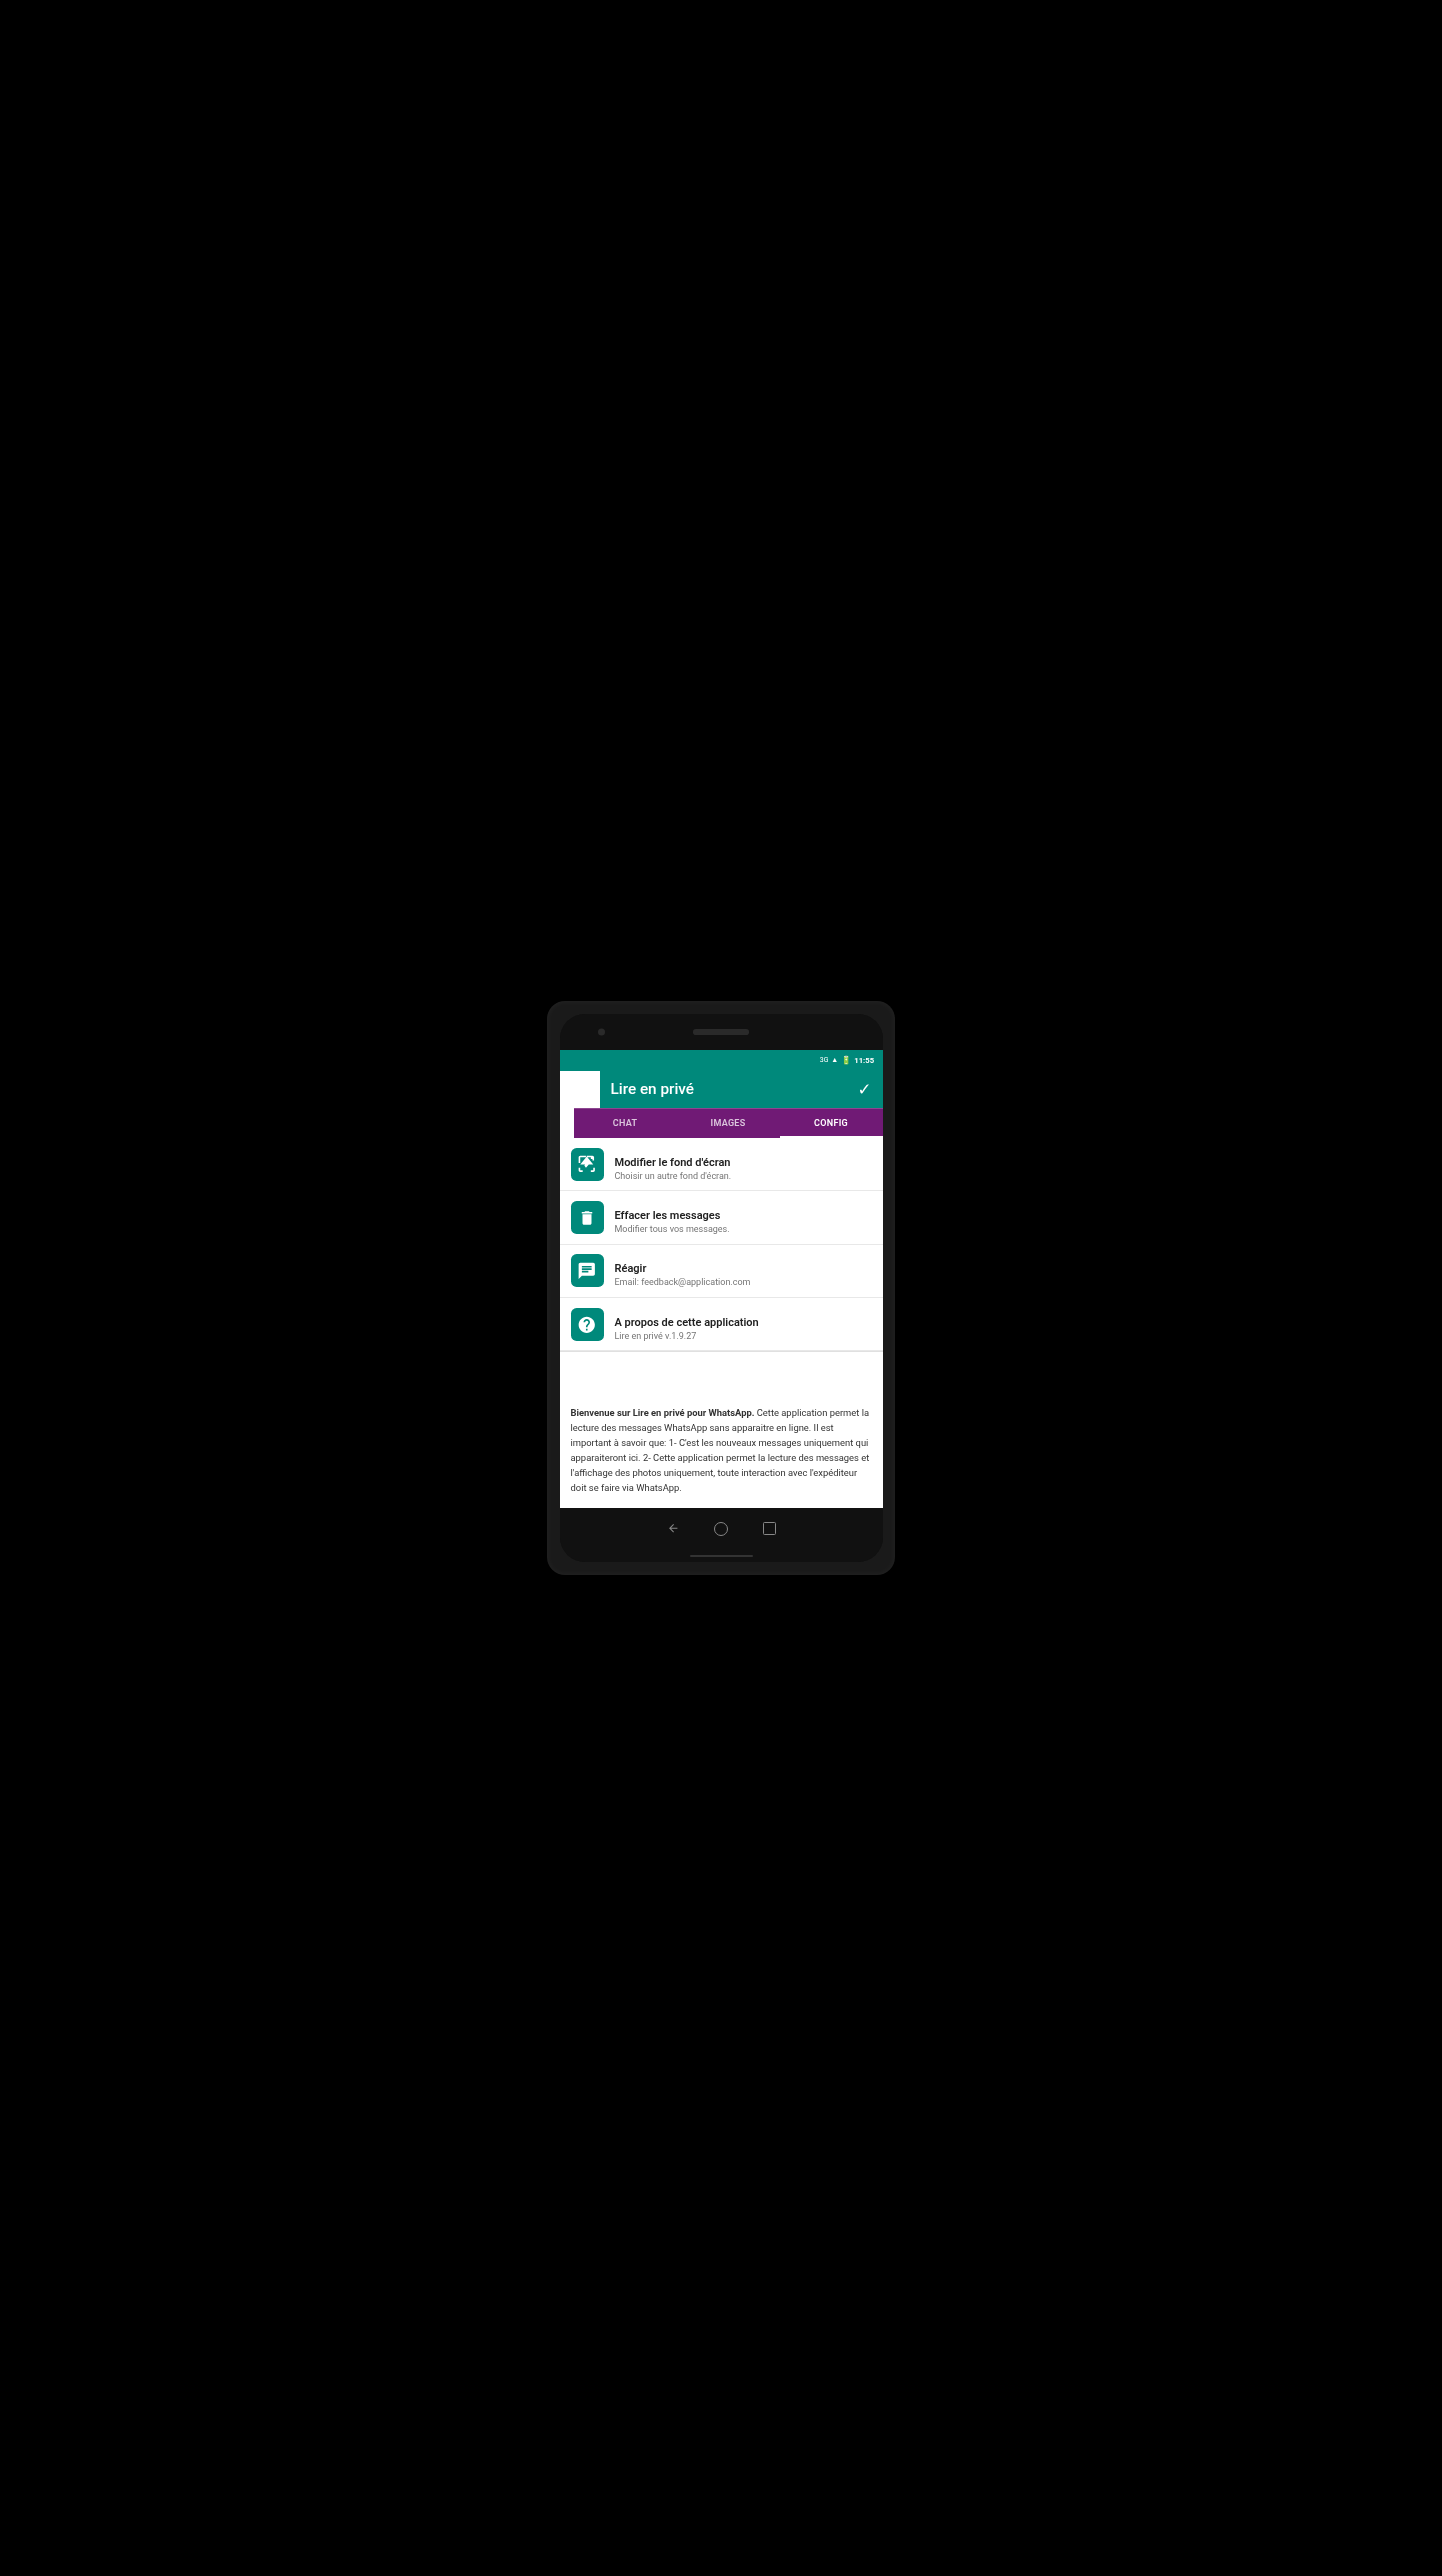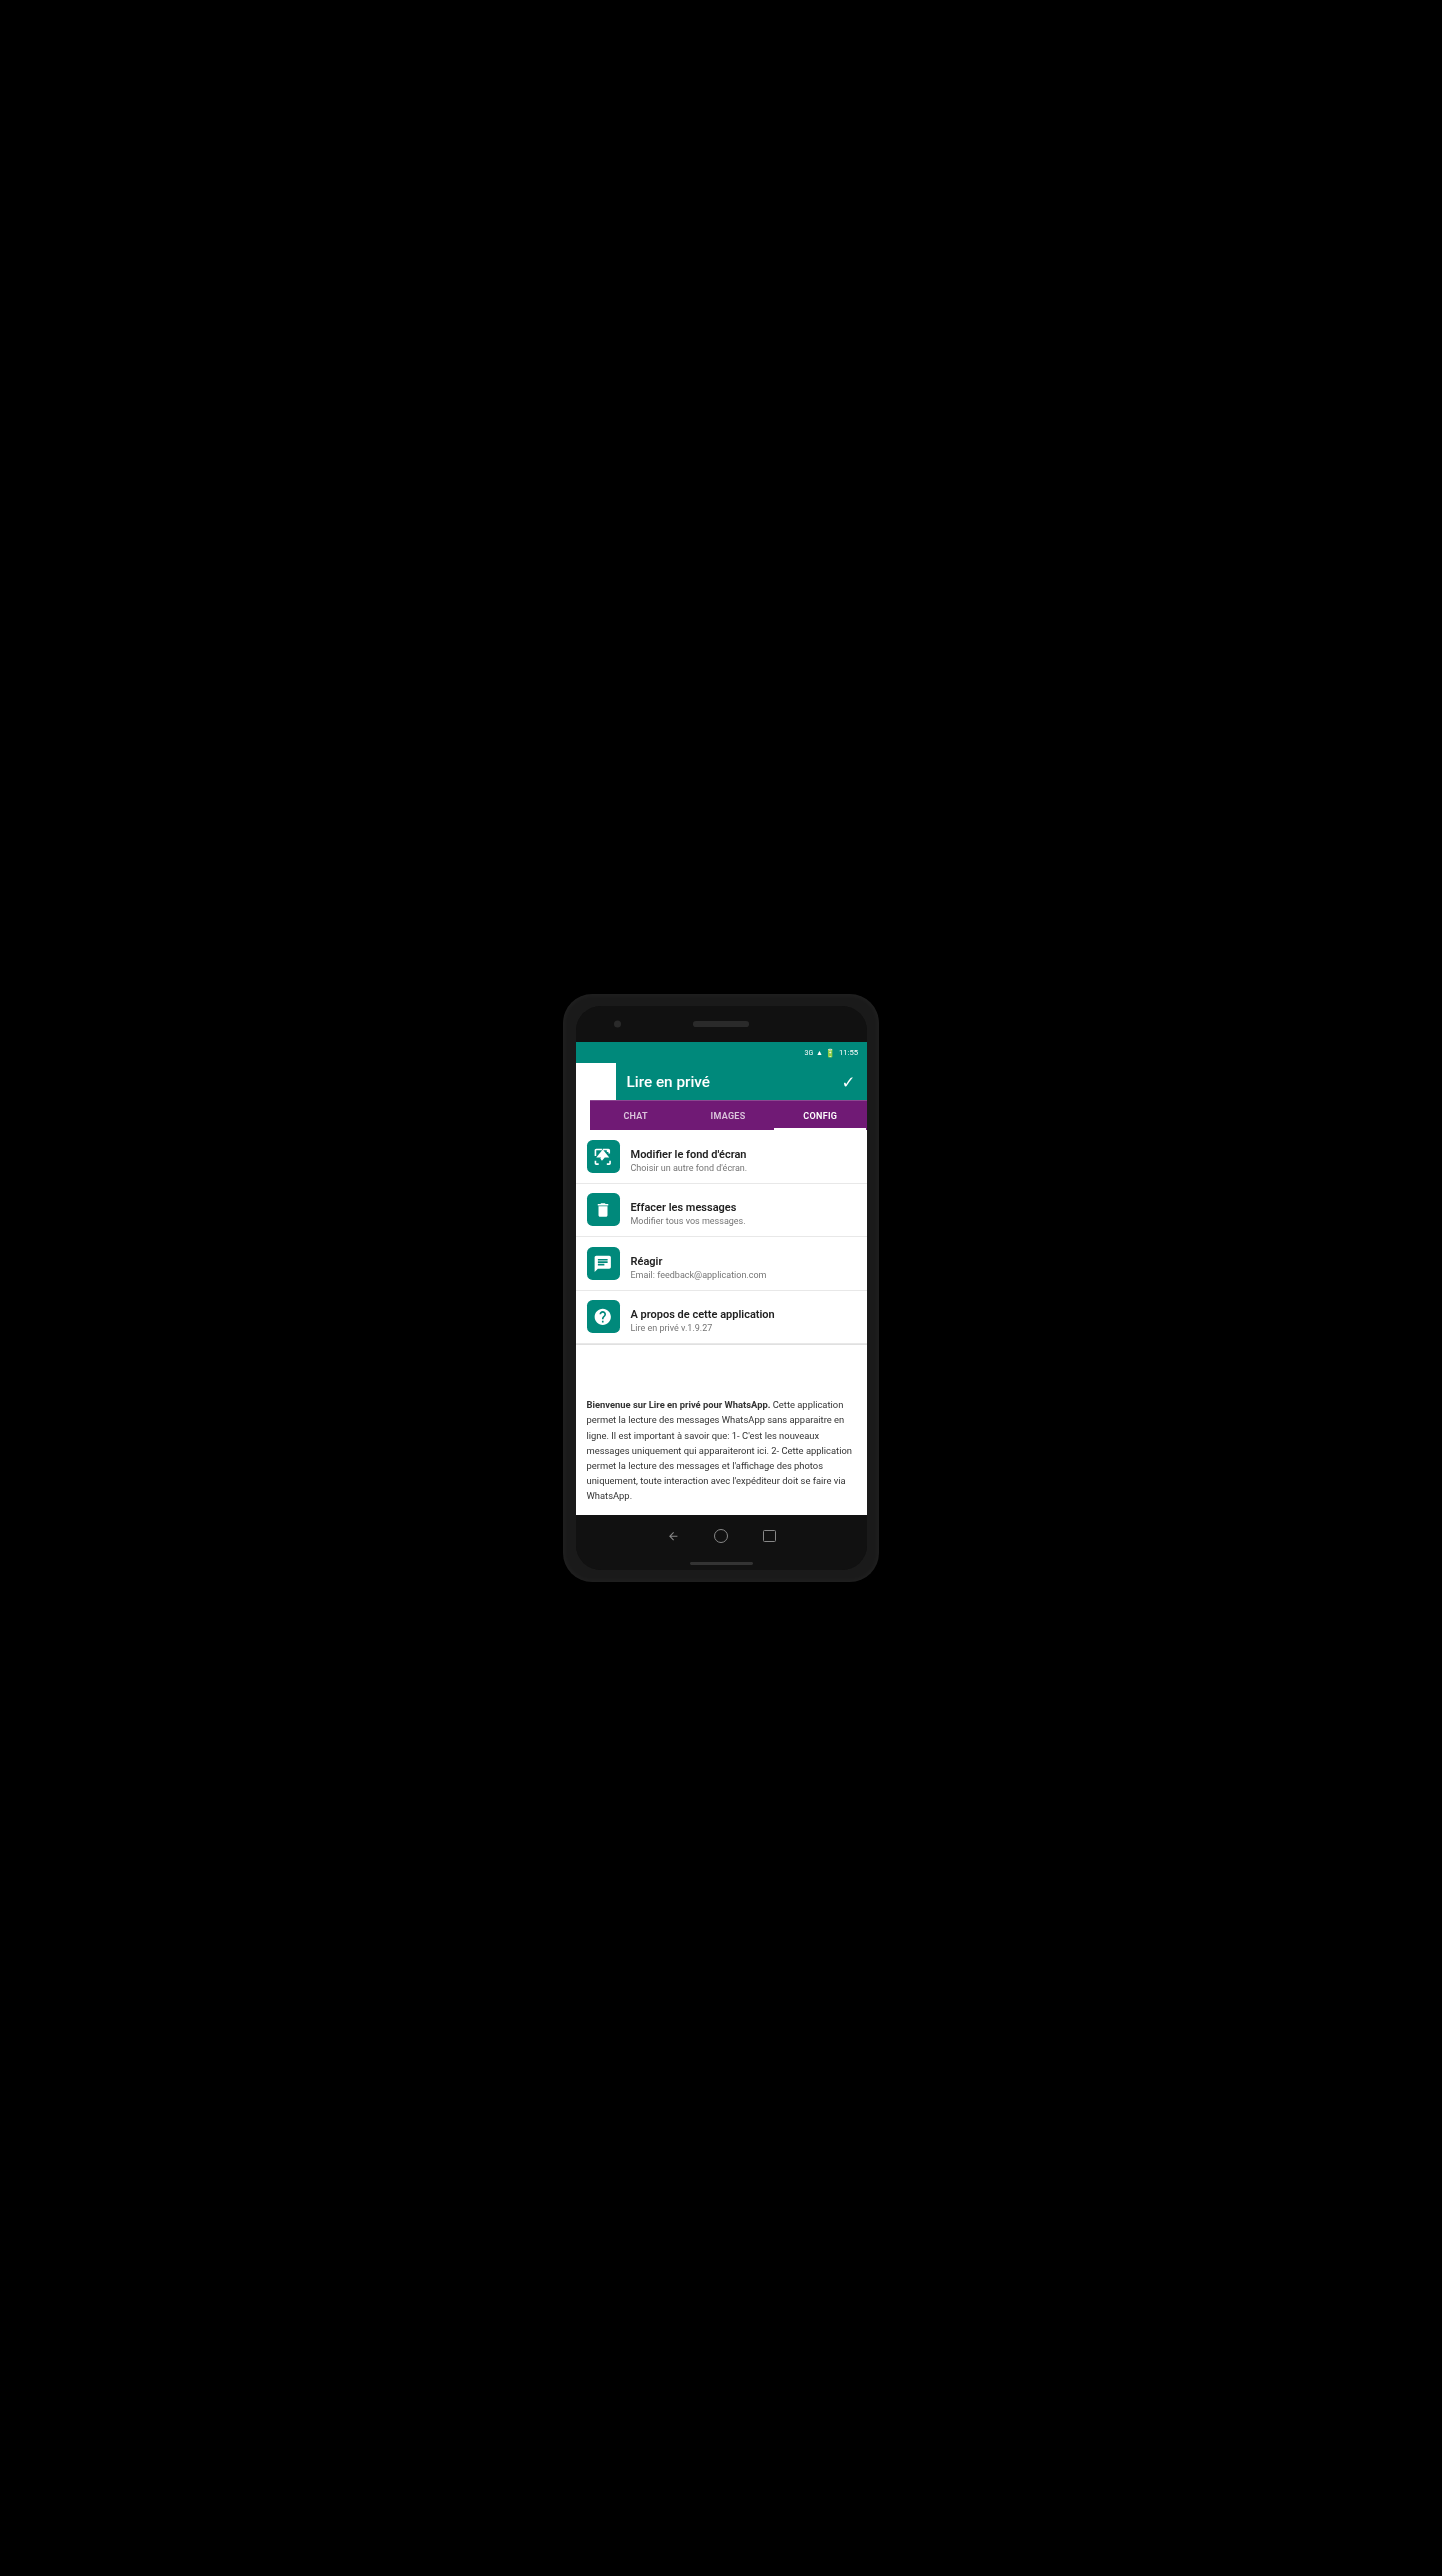--- a/index.html
+++ b/index.html
@@ -6,23 +6,23 @@
     body {
       background: #000;
       display: flex;
       justify-content: center;
       align-items: center;
       min-height: 100vh;
       font-family: 'Roboto', Arial, sans-serif;
     }
 
     .phone-outer {
-      width: 316px;
+      width: 348px;
       background: #1a1a1a;
-      border-radius: 29px;
+      border-radius: 18px;
       padding: 12.5px;
       box-shadow: 0 0 42px rgba(0,0,0,0.8), inset 0 0 7px rgba(255,255,255,0.05);
       position: relative;
     }
 
     .phone-inner {
       background: #111;
       border-radius: 25px;
       overflow: hidden;
       position: relative;
@@ -66,21 +66,21 @@
       height: 21px;
       display: flex;
       align-items: center;
       justify-content: flex-end;
       padding: 0 8.4px;
       gap: 2.8px;
     }
     .status-bar-text {
       color: #fff;
       font-size: 7.7px;
-      font-weight: 400;
+      font-weight: 700;
     }
     .status-icons {
       display: flex;
       align-items: center;
       gap: 2.8px;
     }
     .signal-icon {
       color: #fff;
       font-size: 7px;
     }

